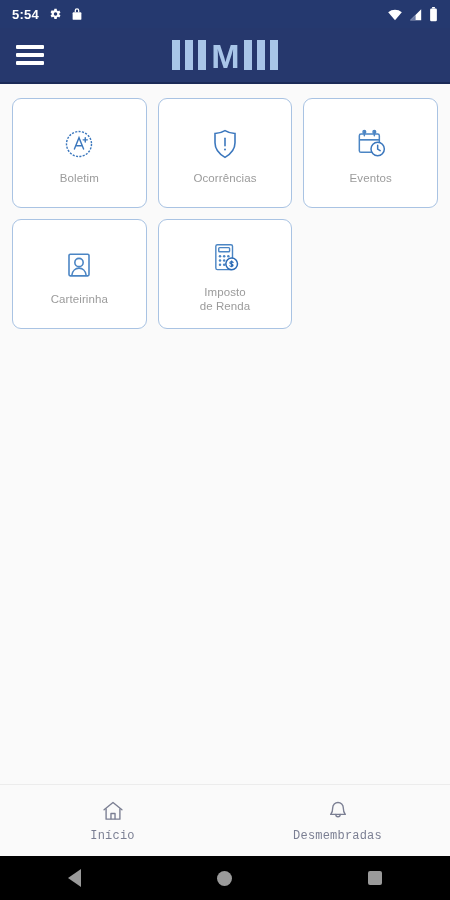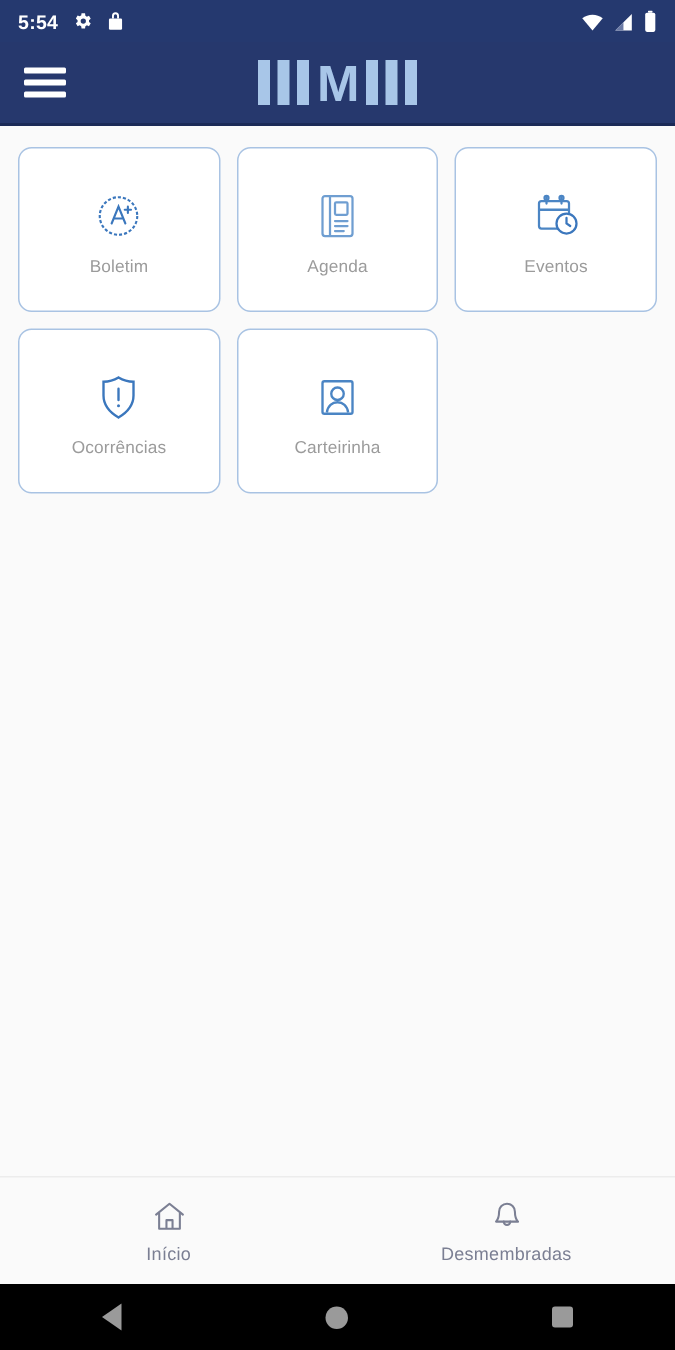--- a/index.html
+++ b/index.html
@@ -95,20 +95,21 @@
     letter-spacing:.1px;
   }
 
   
   .bottomnav {
     height:72px;
     background:#fafafa;
     border-top:1px solid #ececec;
     display:flex; align-items:center; justify-content:space-around;
     flex-shrink:0;
+    font-family:Liberation Mono, monospace;
   }
   .navitem {
     display:flex; flex-direction:column;
     align-items:center; gap:5px;
     cursor:pointer; width:120px;
   }
   .nav-label { font-size:12px; color:#7b7f93; letter-spacing:.2px; }
 
   
   .androidnav {
@@ -188,70 +189,77 @@
           <svg width="40" height="40" viewBox="0 0 48 48" fill="none" stroke="#3b77bd" stroke-width="1.7">
             <circle cx="24" cy="24" r="15" stroke-dasharray="2.5 1.6"></circle>
             <path d="M18.5 30 24 16.5 29.5 30M20.4 26h7.2" stroke-linecap="round"></path>
             <path d="M31.5 16.5v5M29 19h5" stroke-linecap="round"></path>
           </svg>
         </div>
         <div class="card-label">Boletim</div>
       </div>
 
 
-      <div class="card">
-        <div class="card-icon">
-          <svg width="40" height="40" viewBox="0 0 48 48" fill="none" stroke="#6f9ed1" stroke-width="1.8">
-            <rect x="12" y="8" width="24" height="32" rx="2"></rect>
-            <path d="M18 8v32"></path>
-            <rect x="22" y="13" width="10" height="10" rx="1" stroke="#6f9ed1"></rect>
-            <path d="M22 28h10M22 32h10M22 36h7" stroke-linecap="round"></path>
-          </svg>
-        </div>
-        <div class="card-label">Agenda</div>
+
+      <div class="card">
+        <div class="card-icon">
+          <svg width="40" height="40" viewBox="0 0 48 48" fill="none" stroke="#3b77bd" stroke-width="1.9">
+            <path d="M24 8c4 2.4 8.5 3.4 12 3.4v11c0 9-6.4 14.3-12 17.6-5.6-3.3-12-8.6-12-17.6v-11c3.5 0 8-1 12-3.4z"></path>
+            <path d="M24 17v9" stroke-linecap="round"></path>
+            <circle cx="24" cy="30.5" r="1.2" fill="#3b77bd" stroke="none"></circle>
+          </svg>
+        </div>
+        <div class="card-label">Ocorrências</div>
       </div>
 
       <div class="card">
         <div class="card-icon">
           <svg width="40" height="40" viewBox="0 0 48 48" fill="none" stroke="#4b85c4" stroke-width="1.8">
             <rect x="10" y="12" width="24" height="22" rx="2"></rect>
             <path d="M10 19h24" stroke-width="2"></path>
             <path d="M16 9v5M28 9v5" stroke-linecap="round"></path>
             <circle cx="16" cy="9.5" r="1.6"></circle>
             <circle cx="28" cy="9.5" r="1.6"></circle>
             <circle cx="32" cy="30" r="8" fill="#ffffff" stroke="#3b77bd"></circle>
             <path d="M32 25.5V30l3 2" stroke="#3b77bd" stroke-linecap="round"></path>
           </svg>
         </div>
         <div class="card-label">Eventos</div>
       </div>
 
       <div class="card">
         <div class="card-icon">
-          <svg width="40" height="40" viewBox="0 0 48 48" fill="none" stroke="#3b77bd" stroke-width="1.9">
-            <path d="M24 8c4 2.4 8.5 3.4 12 3.4v11c0 9-6.4 14.3-12 17.6-5.6-3.3-12-8.6-12-17.6v-11c3.5 0 8-1 12-3.4z"></path>
-            <path d="M24 17v9" stroke-linecap="round"></path>
-            <circle cx="24" cy="30.5" r="1.2" fill="#3b77bd" stroke="none"></circle>
-          </svg>
-        </div>
-        <div class="card-label">Ocorrências</div>
-      </div>
-
-      <div class="card">
-        <div class="card-icon">
           <svg width="40" height="40" viewBox="0 0 48 48" fill="none" stroke="#4b85c4" stroke-width="1.9">
             <rect x="12" y="11" width="24" height="26" rx="1.5"></rect>
             <circle cx="24" cy="21" r="5"></circle>
             <path d="M15.5 36c.6-5.2 4.3-8.2 8.5-8.2s7.9 3 8.5 8.2"></path>
           </svg>
         </div>
         <div class="card-label">Carteirinha</div>
       </div>
 
 
+      <div class="card">
+        <div class="card-icon">
+          <svg width="40" height="40" viewBox="0 0 48 48" fill="none" stroke="#4b85c4" stroke-width="1.7">
+            <rect x="13" y="8" width="20" height="30" rx="2"></rect>
+            <rect x="16.5" y="11.5" width="13" height="5" rx="1"></rect>
+            <circle cx="18" cy="22" r="1.5" fill="#4b85c4" stroke="none"></circle>
+            <circle cx="23" cy="22" r="1.5" fill="#4b85c4" stroke="none"></circle>
+            <circle cx="28" cy="22" r="1.5" fill="#4b85c4" stroke="none"></circle>
+            <circle cx="18" cy="27" r="1.5" fill="#4b85c4" stroke="none"></circle>
+            <circle cx="23" cy="27" r="1.5" fill="#4b85c4" stroke="none"></circle>
+            <circle cx="18" cy="32" r="1.5" fill="#4b85c4" stroke="none"></circle>
+            <circle cx="23" cy="32" r="1.5" fill="#4b85c4" stroke="none"></circle>
+            <circle cx="32" cy="31" r="7" fill="#ffffff" stroke="#2a6ab5" stroke-width="1.8"></circle>
+            <path d="M32 27.5v7M33.8 29.2c-.5-.6-1.2-.9-2-.9-1.1 0-1.9.6-1.9 1.5s.8 1.3 1.9 1.5c1.1.2 1.9.6 1.9 1.5s-.8 1.5-1.9 1.5c-.8 0-1.5-.4-2-1" stroke="#2a6ab5" stroke-width="1.4" stroke-linecap="round"></path>
+          </svg>
+        </div>
+        <div class="card-label">Imposto<br>de Renda</div>
+      </div>
 
     </div>
   </div>
 
   <div class="bottomnav">
     <div class="navitem">
       <svg width="26" height="26" viewBox="0 0 32 32" fill="none" stroke="#7b7f93" stroke-width="1.7">
         <path d="M5 14.5 16 5.5l11 9" stroke-linecap="round" stroke-linejoin="round"></path>
         <path d="M7.5 13v13h17V13" stroke-linejoin="round"></path>
         <path d="M13.5 26v-7h5v7" stroke-linejoin="round"></path>

